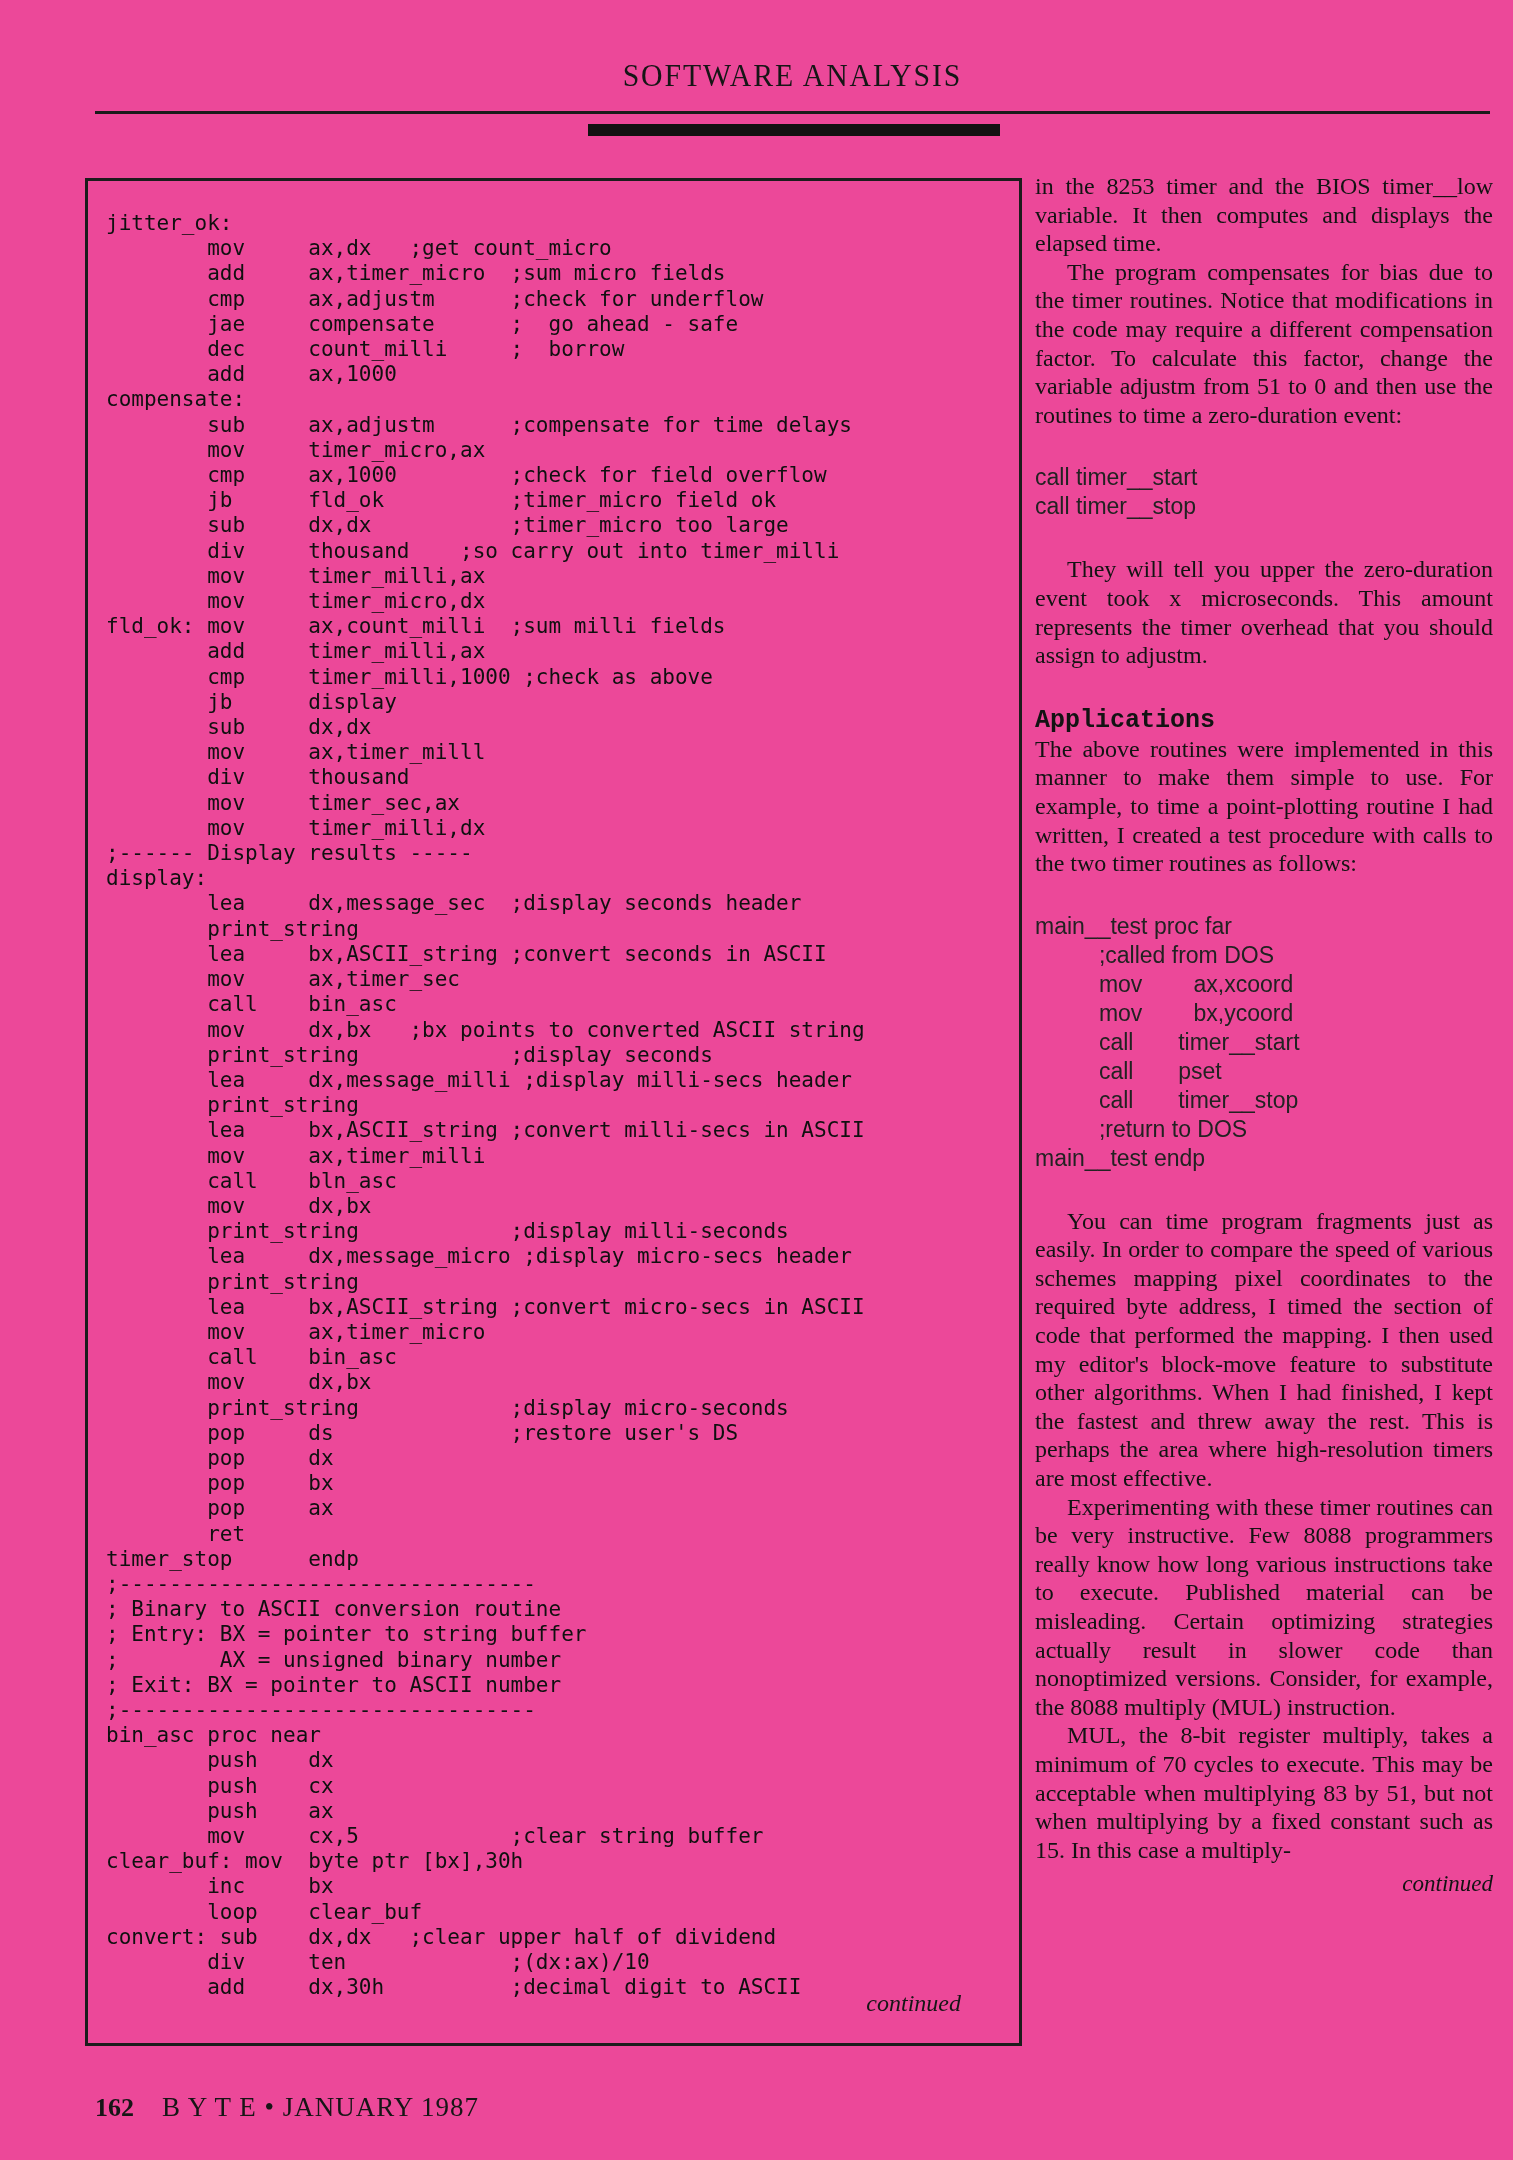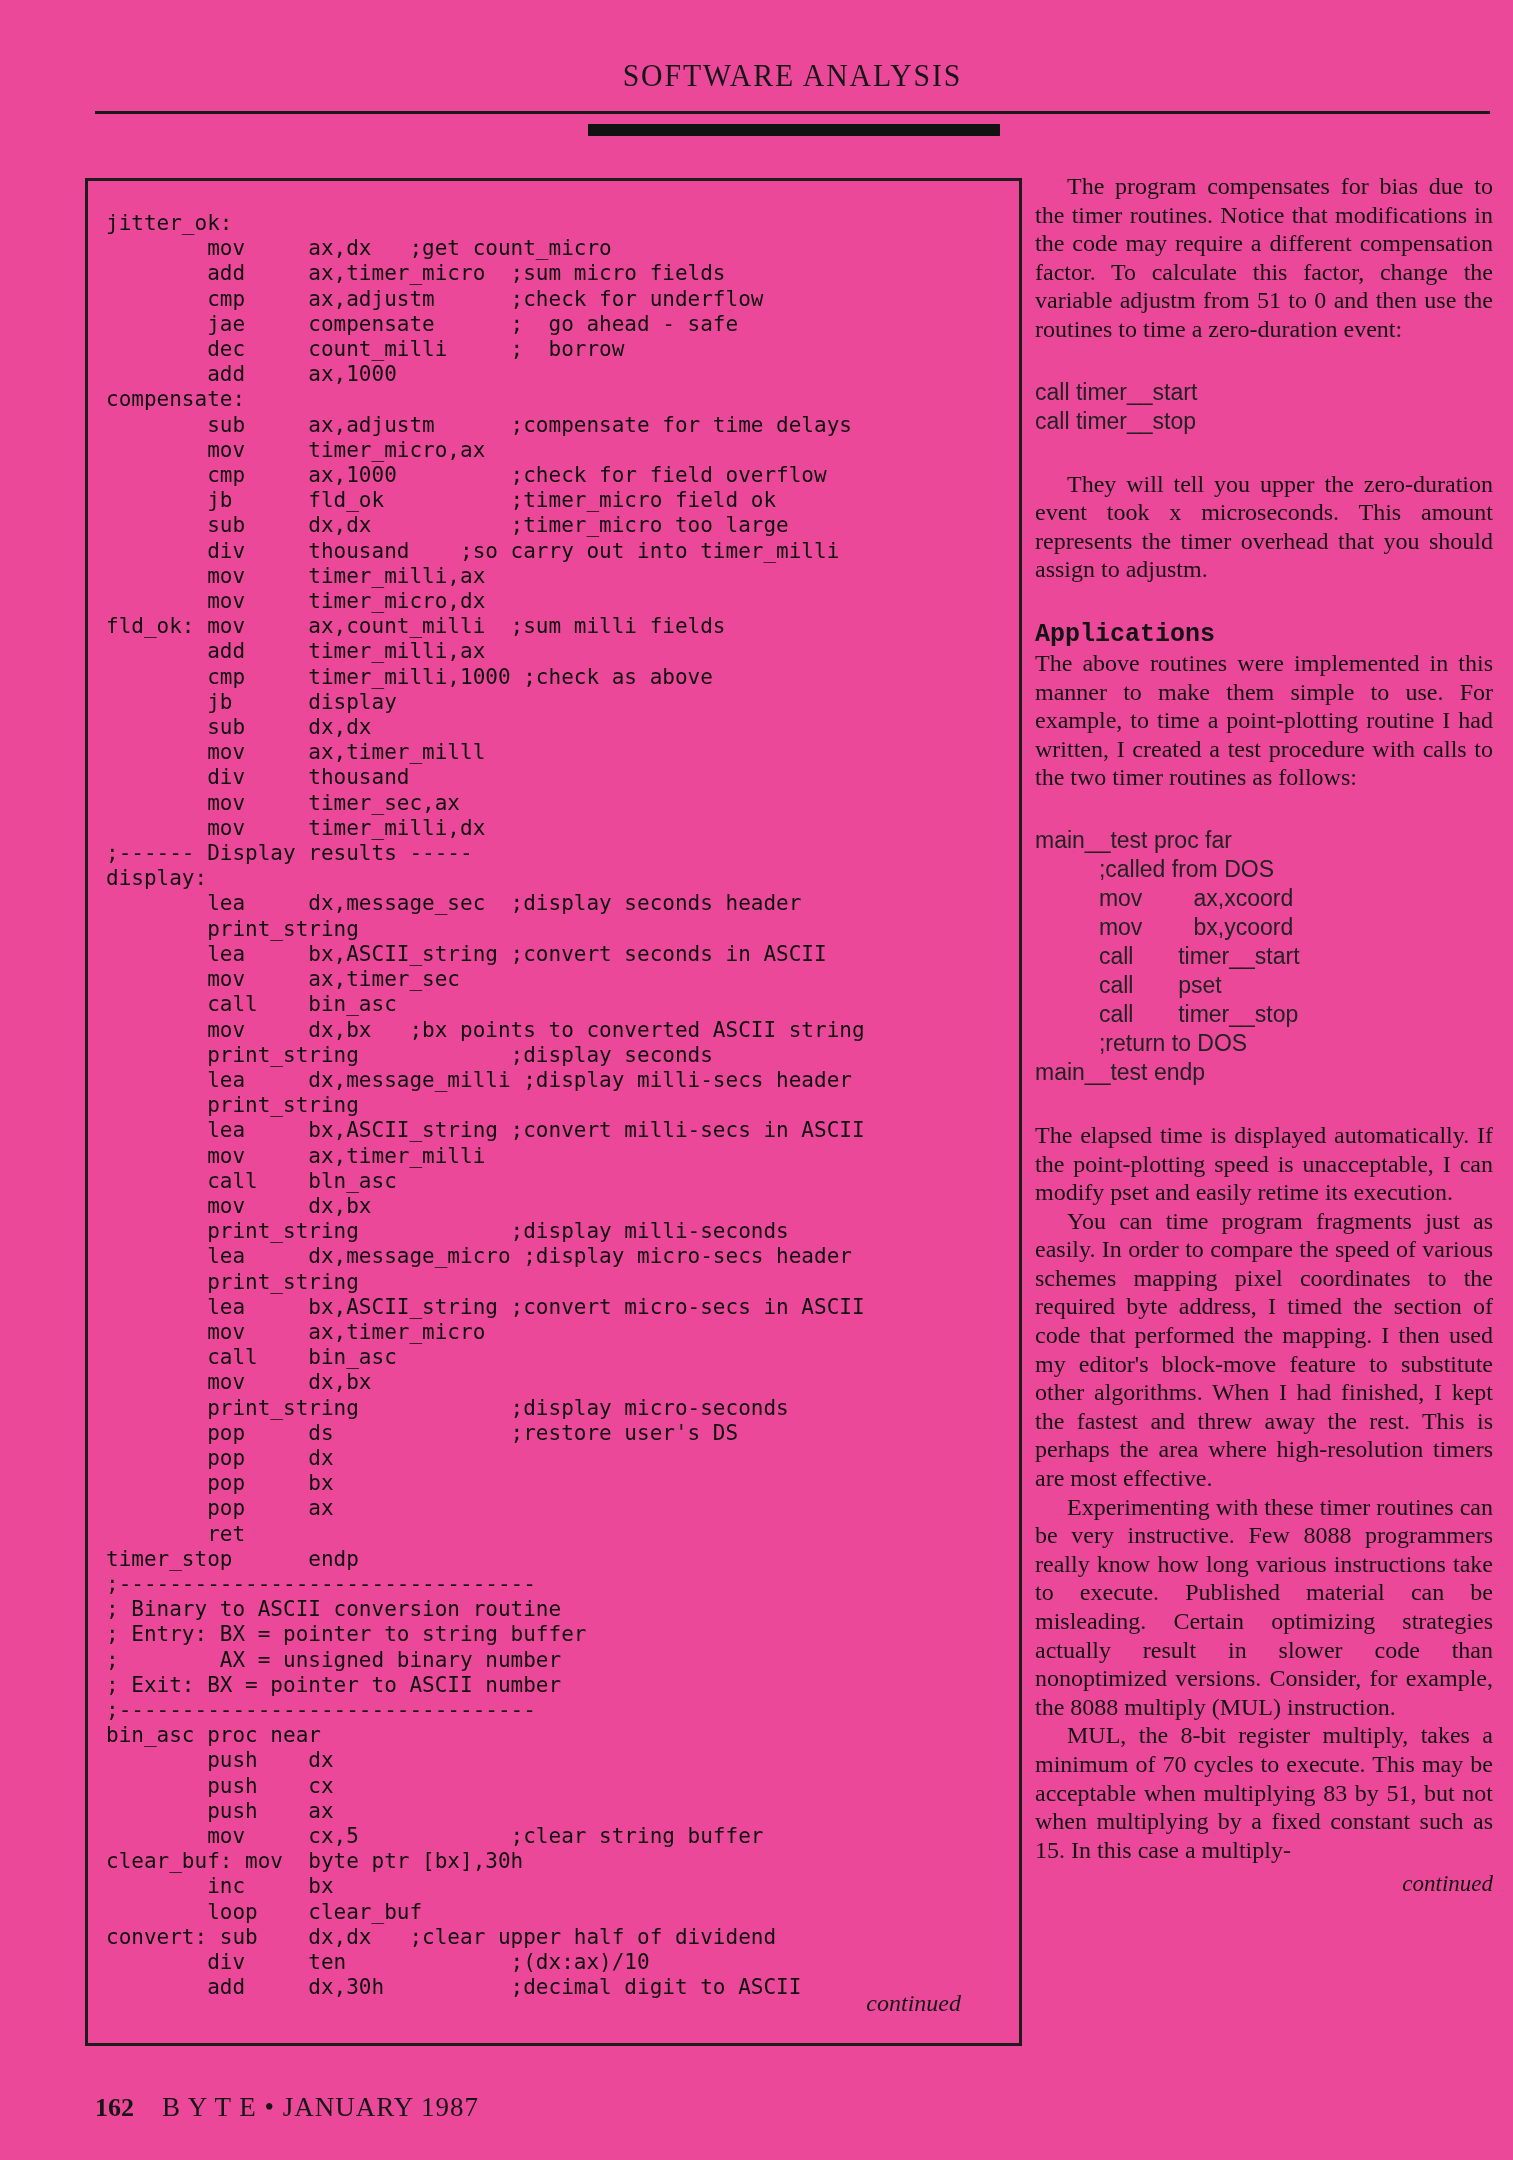--- a/index.html
+++ b/index.html
@@ -143,36 +143,36 @@
 clear_buf: mov  byte ptr [bx],30h
         inc     bx
         loop    clear_buf
 convert: sub    dx,dx   ;clear upper half of dividend
         div     ten             ;(dx:ax)/10
         add     dx,30h          ;decimal digit to ASCII</pre>
     <div class="listing-continued">continued</div>
   </div>
 
   <div class="article">
+      <p class="para">in the 8253 timer and the BIOS timer__low variable. It then computes and displays the elapsed time.</p>
       <p class="para indent">The program compensates for bias due to the timer routines. Notice that modifications in the code may require a different compensation factor. To calculate this factor, change the variable adjustm from 51 to 0 and then use the routines to time a zero-duration event:</p>
       <pre class="article-code">call timer__start
 call timer__stop</pre>
       <p class="para indent">They will tell you upper the zero-duration event took x microseconds. This amount represents the timer overhead that you should assign to adjustm.</p>
       <h2 class="subhead">Applications</h2>
       <p class="para">The above routines were implemented in this manner to make them simple to use. For example, to time a point-plotting routine I had written, I created a test procedure with calls to the two timer routines as follows:</p>
       <pre class="article-code">main__test proc far
           ;called from DOS
           mov        ax,xcoord
           mov        bx,ycoord
           call       timer__start
           call       pset
           call       timer__stop
           ;return to DOS
 main__test endp</pre>
-      <p class="para">The elapsed time is displayed automatically. If the point-plotting speed is unacceptable, I can modify pset and easily retime its execution.</p>
       <p class="para indent">You can time program fragments just as easily. In order to compare the speed of various schemes mapping pixel coordinates to the required byte address, I timed the section of code that performed the mapping. I then used my editor's block-move feature to substitute other algorithms. When I had finished, I kept the fastest and threw away the rest. This is perhaps the area where high-resolution timers are most effective.</p>
       <p class="para indent">Experimenting with these timer routines can be very instructive. Few 8088 programmers really know how long various instructions take to execute. Published material can be misleading. Certain optimizing strategies actually result in slower code than nonoptimized versions. Consider, for example, the 8088 multiply (MUL) instruction.</p>
       <p class="para indent">MUL, the 8-bit register multiply, takes a minimum of 70 cycles to execute. This may be acceptable when multiplying 83 by 51, but not when multiplying by a fixed constant such as 15. In this case a multiply-</p>
       <div class="article-continued">continued</div>
     </div>
 
   <div class="footer">
     <span class="pagenum">162</span><span class="mag">B Y T E  •  JANUARY 1987</span>
   </div>
 

